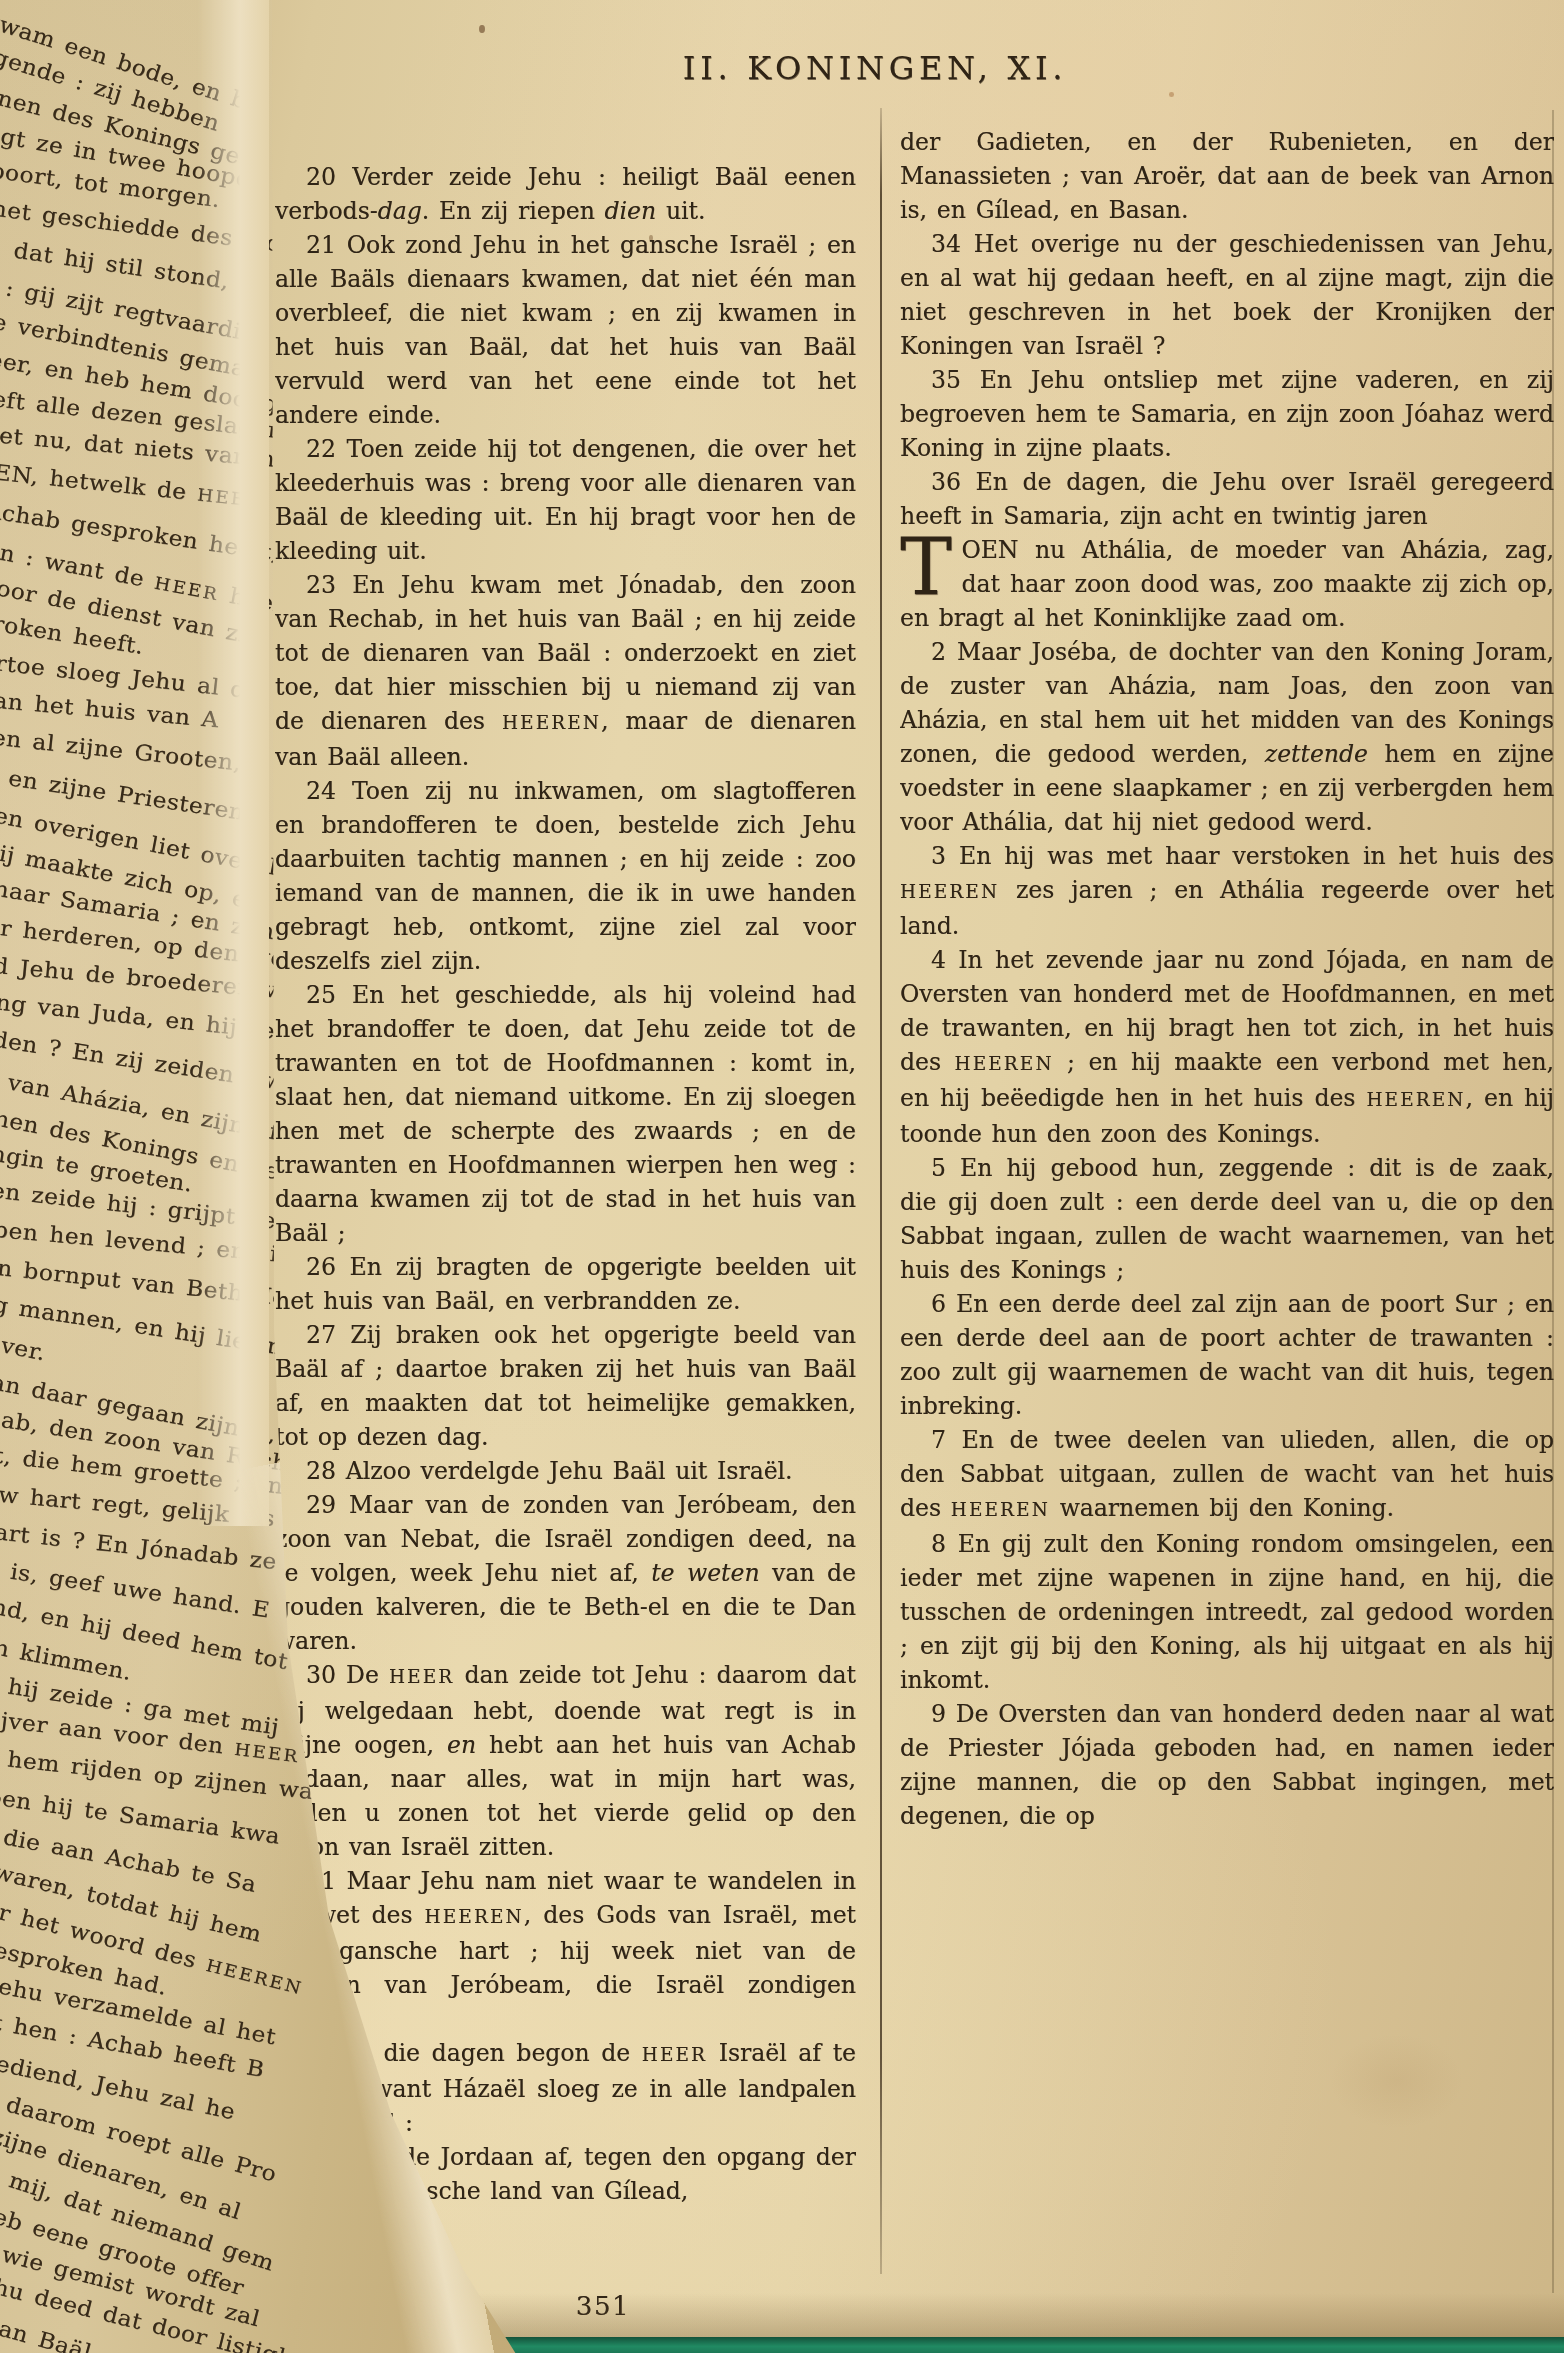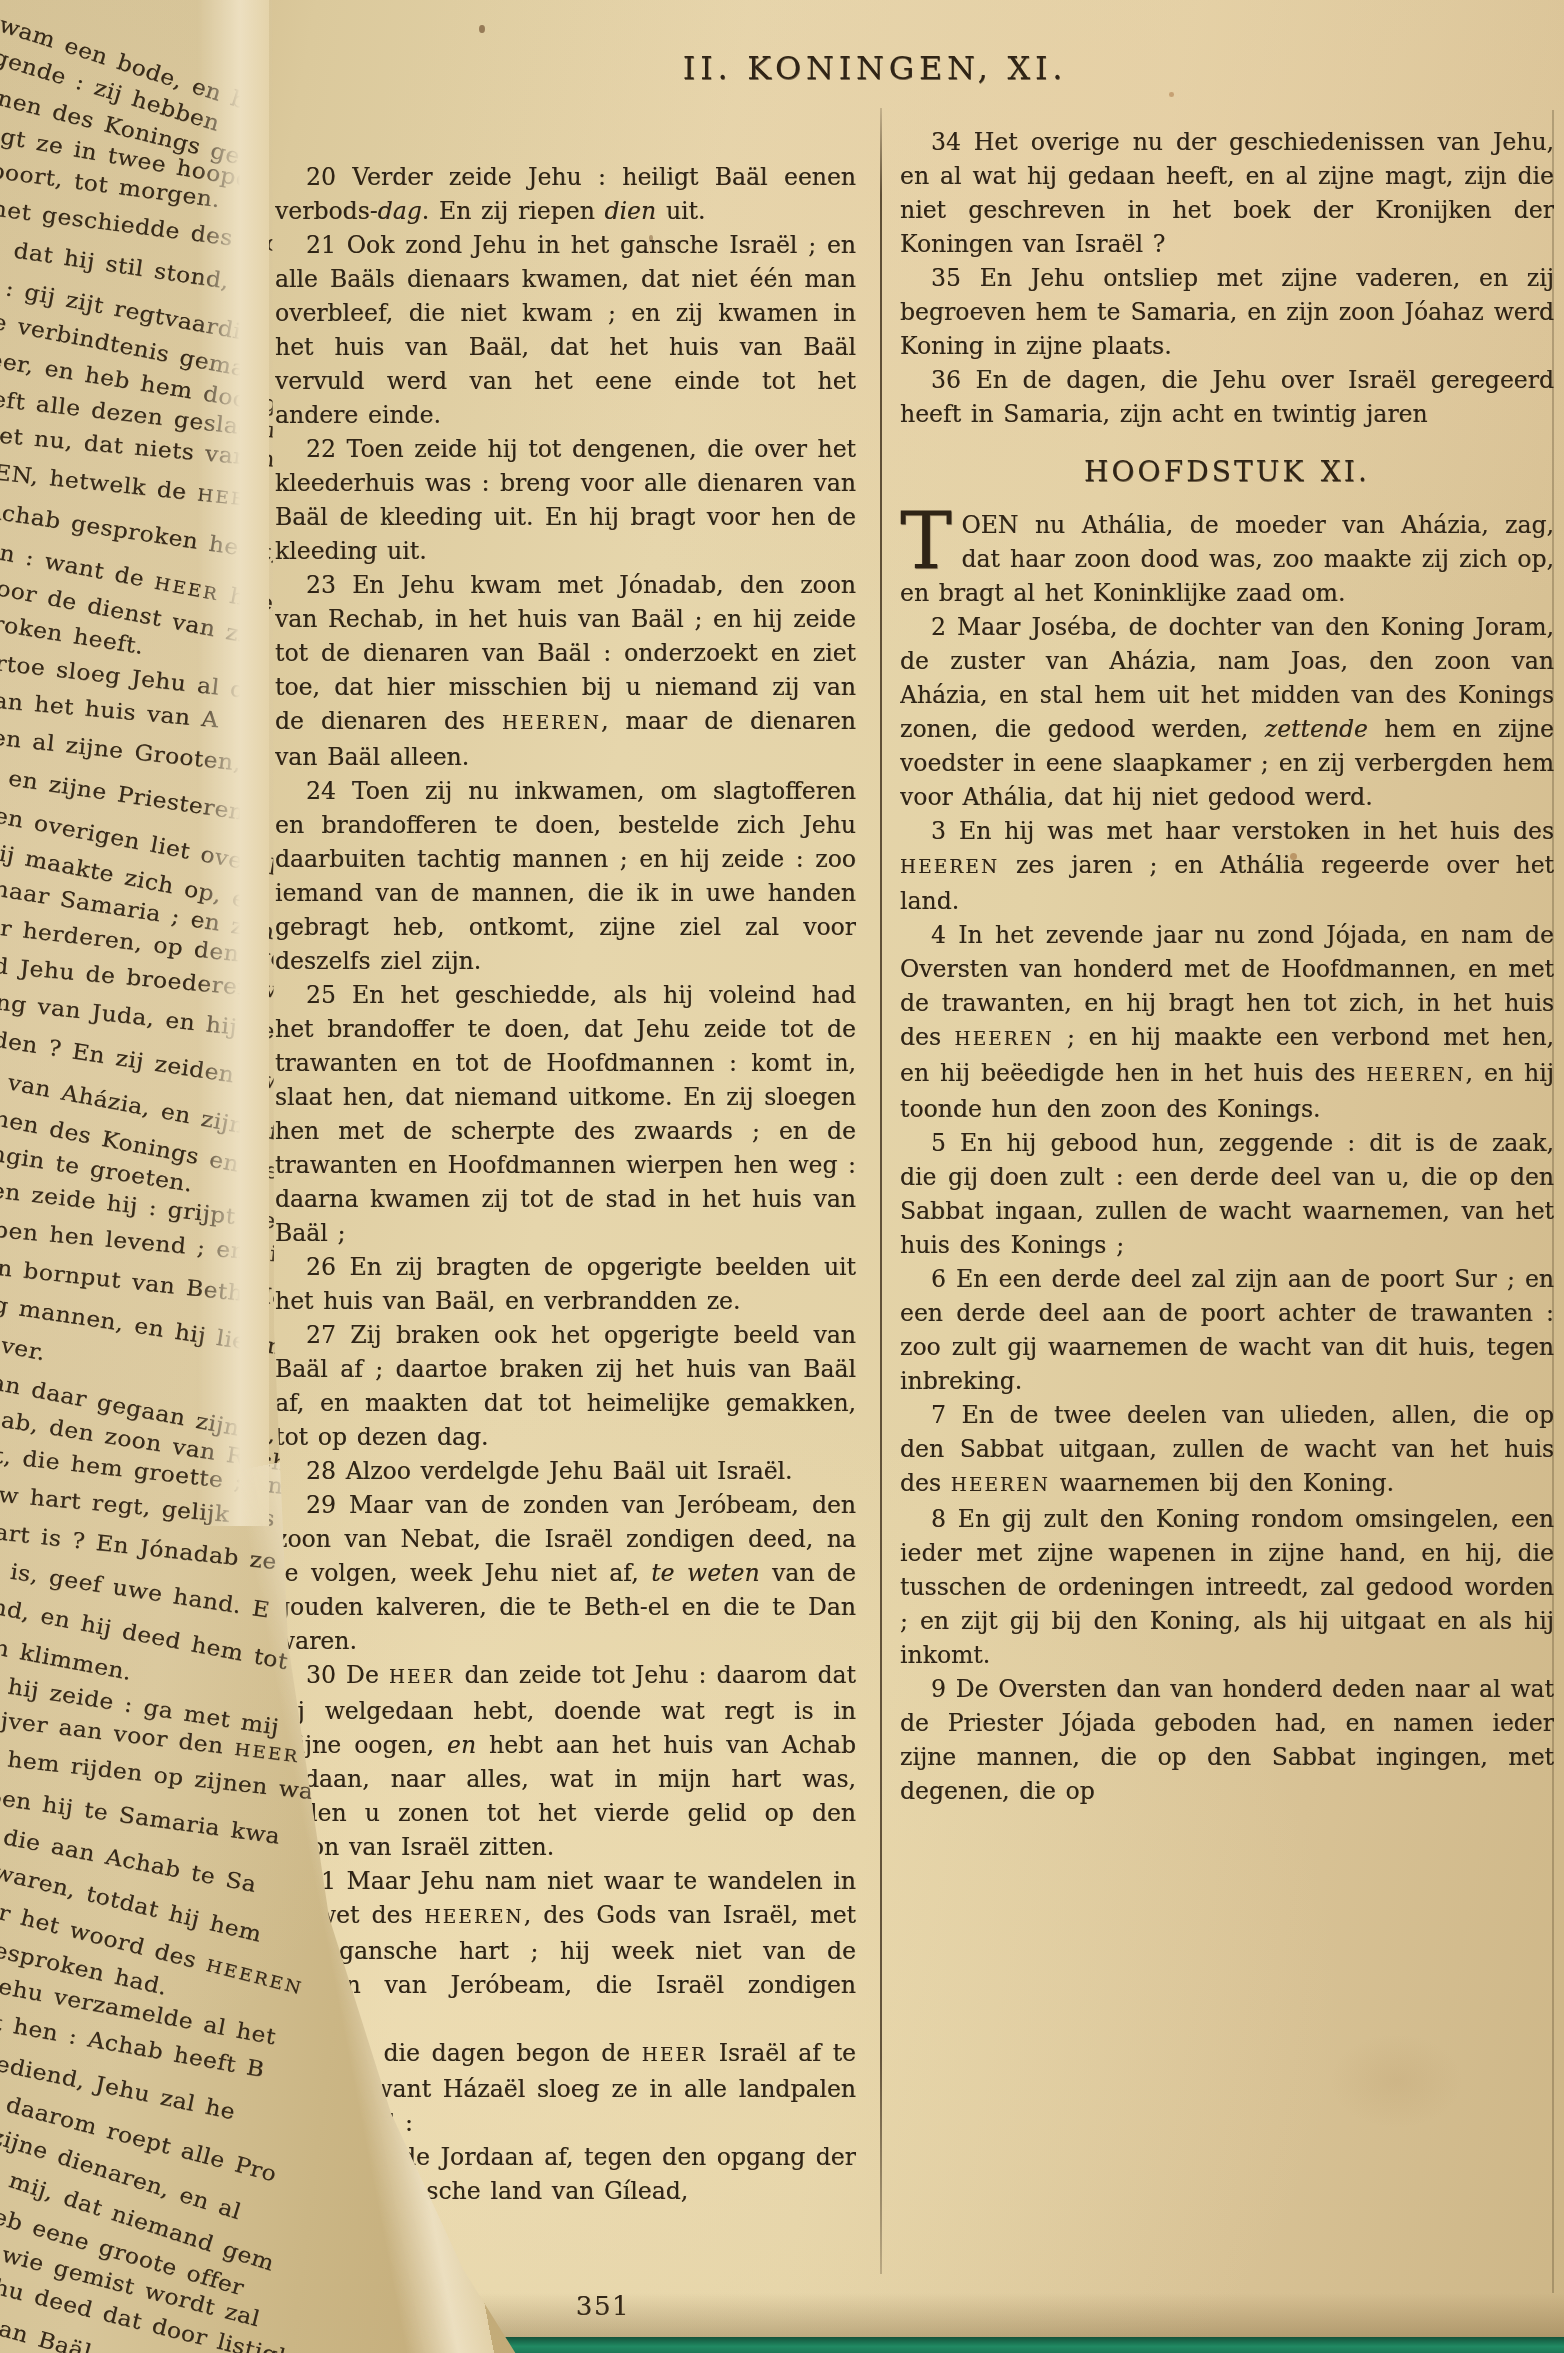--- a/index.html
+++ b/index.html
@@ -87,24 +87,24 @@
     <div class="divider"></div>
     <div class="right-edge-line"></div>
 
     <div class="col col-left">
       <div style="display:contents">
         
       <p class="verse">20 Verder zeide Jehu : heiligt Baäl eenen verbods-<em>dag</em>.  En zij riepen <em>dien</em> uit.</p><p class="verse">21 Ook zond Jehu in het gansche Israël ; en alle Baäls dienaars kwamen, dat niet één man overbleef, die niet kwam ; en zij kwamen in het huis van Baäl, dat het huis van Baäl vervuld werd van het eene einde tot het andere einde.</p><p class="verse">22 Toen zeide hij tot dengenen, die over het kleederhuis was : breng voor alle dienaren van Baäl de kleeding uit.  En hij bragt voor hen de kleeding uit.</p><p class="verse">23 En Jehu kwam met Jónadab, den zoon van Rechab, in het huis van Baäl ; en hij zeide tot de dienaren van Baäl : onderzoekt en ziet toe, dat hier misschien bij u niemand zij van de dienaren des <span class="sc">HEEREN</span>, maar de dienaren van Baäl alleen.</p><p class="verse">24 Toen zij nu inkwamen, om slagtofferen en brandofferen te doen, bestelde zich Jehu daarbuiten tachtig mannen ; en hij zeide : zoo iemand van de mannen, die ik in uwe handen gebragt heb, ontkomt, zijne ziel zal voor deszelfs ziel zijn.</p><p class="verse">25 En het geschiedde, als hij voleind had het brandoffer te doen, dat Jehu zeide tot de trawanten en tot de Hoofdmannen : komt in, slaat hen, dat niemand uitkome.  En zij sloegen hen met de scherpte des zwaards ; en de trawanten en Hoofdmannen wierpen hen weg : daarna kwamen zij tot de stad in het huis van Baäl ;</p><p class="verse">26 En zij bragten de opgerigte beelden uit het huis van Baäl, en verbrandden ze.</p><p class="verse">27 Zij braken ook het opgerigte beeld van Baäl af ; daartoe braken zij het huis van Baäl af, en maakten dat tot heimelijke gemakken, tot op dezen dag.</p><p class="verse">28 Alzoo verdelgde Jehu Baäl uit Israël.</p><p class="verse">29 Maar van de zonden van Jeróbeam, den zoon van Nebat, die Israël zondigen deed, na te volgen, week Jehu niet af, <em>te weten</em> van de gouden kalveren, die te Beth-el en die te Dan waren.</p><p class="verse">30 De <span class="sc">HEER</span> dan zeide tot Jehu : daarom dat gij welgedaan hebt, doende wat regt is in mijne oogen, <em>en</em> hebt aan het huis van Achab gedaan, naar alles, wat in mijn hart was, zullen u zonen tot het vierde gelid op den troon van Israël zitten.</p><p class="verse">31 Maar Jehu nam niet waar te wandelen in de wet des <span class="sc">HEEREN</span>, des Gods van Israël, met zijn gansche hart ; hij week niet van de zonden van Jeróbeam, die Israël zondigen deed.</p><p class="verse">32 In die dagen begon de <span class="sc">HEER</span> Israël af te korten, want Házaël sloeg ze in alle landpalen van Israël :</p><p class="verse">33 Van de Jordaan af, tegen den opgang der zon, het gansche land van Gílead,</p></div>
     </div>
 
     <div class="col col-right">
+      <p class="verse noindent">der Gadieten, en der Rubenieten, en der Manassieten ; van Aroër, dat aan de beek van Arnon is, en Gílead, en Basan.</p>
       <div style="display:contents">
         
       <p class="verse">34 Het overige nu der geschiedenissen van Jehu, en al wat hij gedaan heeft, en al zijne magt, zijn die niet geschreven in het boek der Kronijken der Koningen van Israël ?</p><p class="verse">35 En Jehu ontsliep met zijne vaderen, en zij begroeven hem te Samaria, en zijn zoon Jóahaz werd Koning in zijne plaats.</p><p class="verse">36 En de dagen, die Jehu over Israël geregeerd heeft in Samaria, zijn acht en twintig jaren</p></div>
-      <h2 class="chapter-heading">HOOFDSTUK XI.</h2>
       <p class="verse noindent">
         <span class="dropcap">T</span><span>OEN nu Athália, de moeder van Aházia, zag, dat haar zoon dood was, zoo maakte zij zich op, en bragt al het Koninklijke zaad om.</span>
       </p>
       <div style="display:contents">
         
       <p class="verse">2 Maar Joséba, de dochter van den Koning Joram, de zuster van Aházia, nam Joas, den zoon van Aházia, en stal hem uit het midden van des Konings zonen, die gedood werden, <em>zettende</em> hem en zijne voedster in eene slaapkamer ; en zij verbergden hem voor Athália, dat hij niet gedood werd.</p><p class="verse">3 En hij was met haar verstoken in het huis des <span class="sc">HEEREN</span> zes jaren ; en Athália regeerde over het land.</p><p class="verse">4 In het zevende jaar nu zond Jójada, en nam de Oversten van honderd met de Hoofdmannen, en met de trawanten, en hij bragt hen tot zich, in het huis des <span class="sc">HEEREN</span> ; en hij maakte een verbond met hen, en hij beëedigde hen in het huis des <span class="sc">HEEREN</span>, en hij toonde hun den zoon des Konings.</p><p class="verse">5 En hij gebood hun, zeggende : dit is de zaak, die gij doen zult : een derde deel van u, die op den Sabbat ingaan, zullen de wacht waarnemen, van het huis des Konings ;</p><p class="verse">6 En een derde deel zal zijn aan de poort Sur ; en een derde deel aan de poort achter de trawanten : zoo zult gij waarnemen de wacht van dit huis, tegen inbreking.</p><p class="verse">7 En de twee deelen van ulieden, allen, die op den Sabbat uitgaan, zullen de wacht van het huis des <span class="sc">HEEREN</span> waarnemen bij den Koning.</p><p class="verse">8 En gij zult den Koning rondom omsingelen, een ieder met zijne wapenen in zijne hand, en hij, die tusschen de ordeningen intreedt, zal gedood worden ; en zijt gij bij den Koning, als hij uitgaat en als hij inkomt.</p><p class="verse">9 De Oversten dan van honderd deden naar al wat de Priester Jójada geboden had, en namen ieder zijne mannen, die op den Sabbat ingingen, met degenen, die op</p></div>
     </div>
 
     <div class="pagenum">351</div>
 

